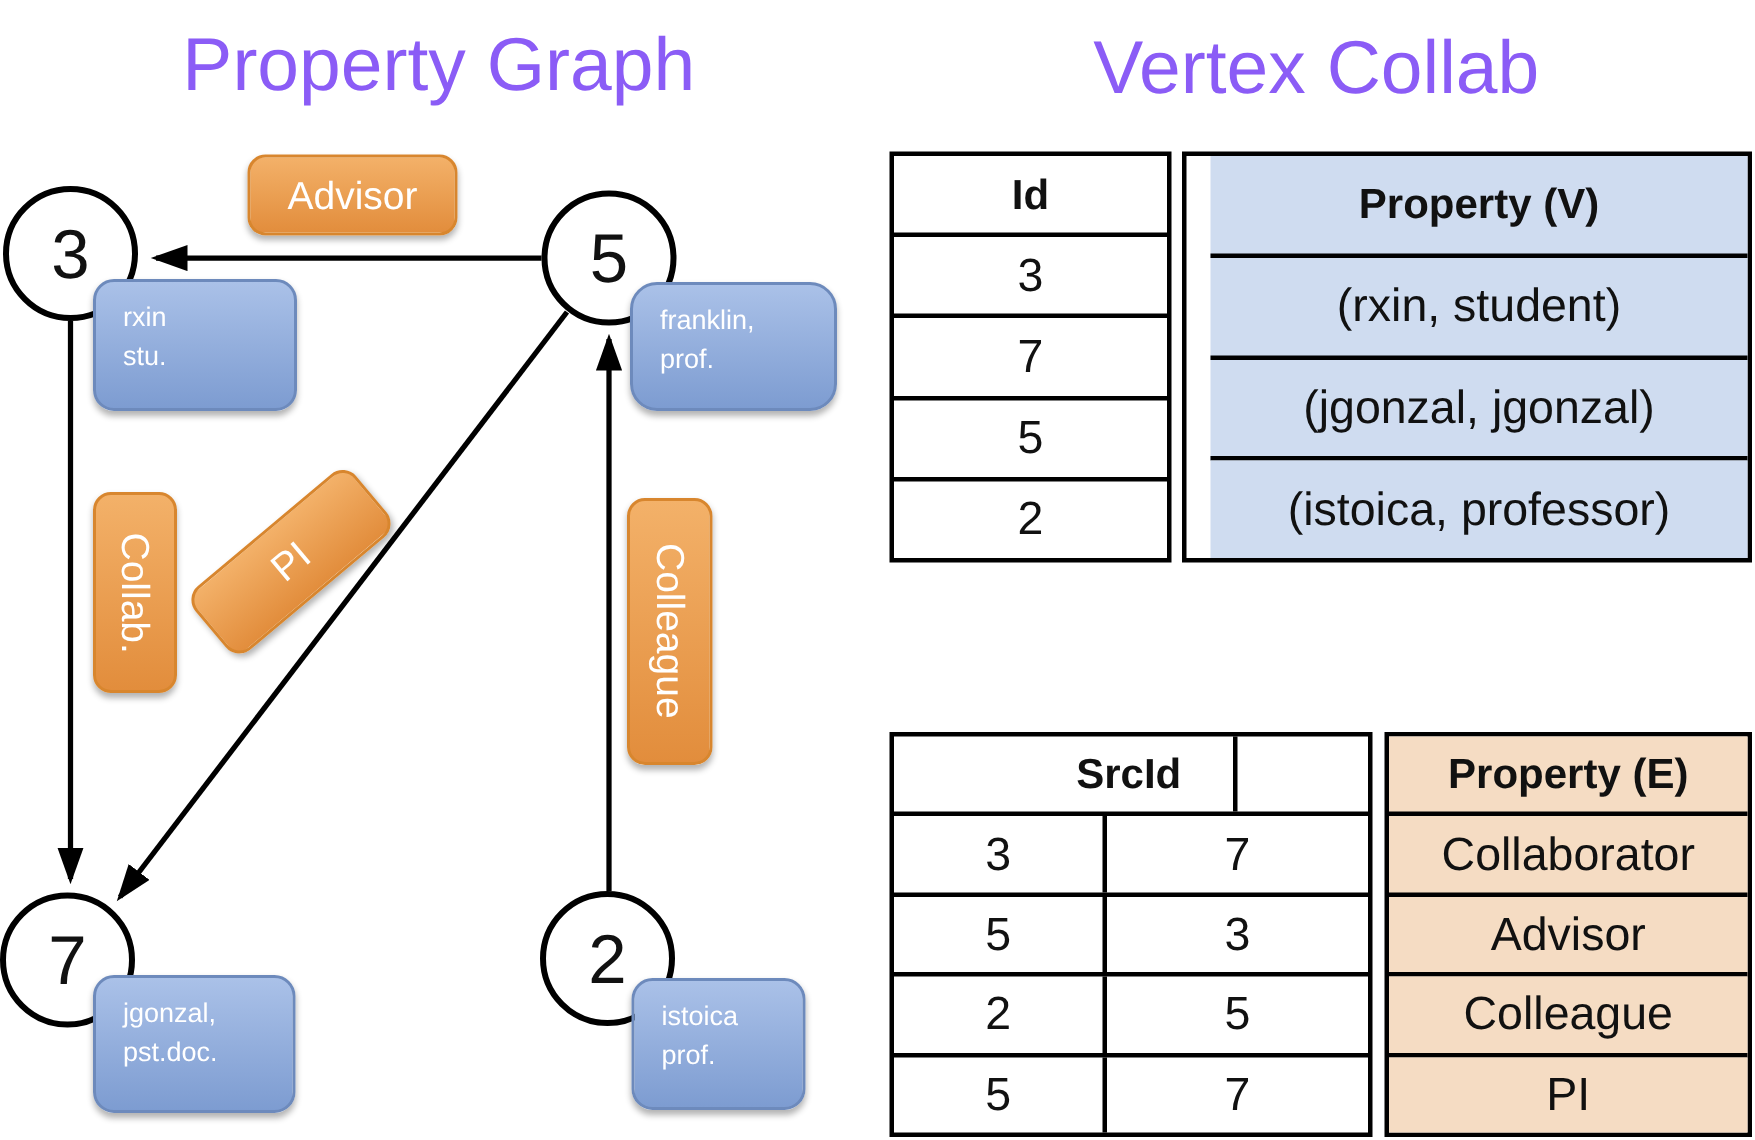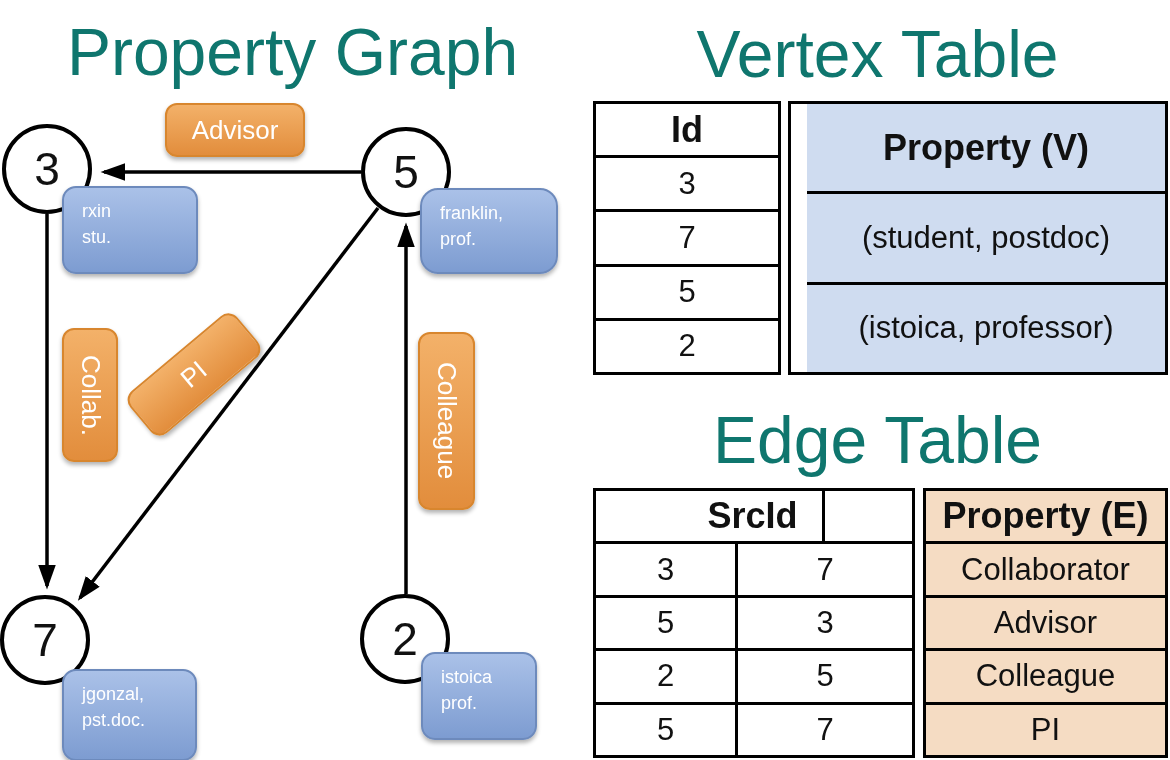--- a/index.html
+++ b/index.html
@@ -1,22 +1,22 @@
 <!DOCTYPE html>
 <html><head>
 <meta charset="utf-8">
 <style>
   html,body{margin:0;padding:0;background:#fff;}
   #stage{
     position:relative;width:1170px;height:760px;background:#ffffff;overflow:hidden;
     font-family:"Liberation Sans",sans-serif;color:#111;
   }
   .title{
-    position:absolute;text-align:center;font-size:66px;font-weight:400;
-    letter-spacing:0px;color:#0f766e;white-space:nowrap;
+    position:absolute;text-align:center;font-size:50px;font-weight:400;
+    letter-spacing:0px;color:#8b5cf6;white-space:nowrap;
   }
   #graph-title{left:0;top:14px;width:585px;}
   #vertex-title{left:585px;top:16px;width:585px;}
   #edge-title{left:585px;top:402px;width:585px;}
 
   
   .node{
     position:absolute;width:90px;height:90px;box-sizing:border-box;
     border:4px solid #000;border-radius:50%;background:#fff;
     display:flex;align-items:center;justify-content:center;
@@ -46,21 +46,21 @@
   
   .tbl{
     position:absolute;box-sizing:border-box;border:3px solid #000;
     display:flex;flex-direction:column;background:#fff;
   }
   .trow{
     flex:1;display:flex;align-items:center;justify-content:center;
     border-bottom:3px solid #000;font-size:31px;
   }
   .trow:last-child{border-bottom:none;}
-  .trow.hdr{font-weight:700;font-size:36px;}
+  .trow.hdr{font-weight:700;font-size:28px;}
   .cell2{flex:1;display:flex;align-items:center;justify-content:center;height:100%;}
   .cell2.src{flex:0 0 142px;border-right:3px solid #000;box-sizing:border-box;}
   .fill-blue .trow{background:#cfdcf0;}
   .fill-tan .trow{background:#f5dcc3;}
 </style>
 </head>
 <body>
 
 <div id="stage">
 
@@ -88,47 +88,47 @@
     <span>7</span>
   </div>
   <div class="node" style="left:360px;top:594px;">
     <span>2</span>
   </div>
 
   <div class="vbox" style="left:62px;top:186px;width:136px;height:88px;">rxin
 stu.</div>
   <div class="vbox" style="left:420px;top:188px;width:138px;height:86px;border-radius:18px;">franklin,
 prof.</div>
-  <div class="vbox" style="left:62px;top:650px;width:135px;height:92px;margin-top:19px;">jgonzal,
+  <div class="vbox" style="left:62px;top:650px;width:135px;height:92px;">jgonzal,
 pst.doc.</div>
   <div class="vbox" style="left:421px;top:652px;width:116px;height:88px;">istoica
 prof.</div>
 
   <div class="ebox" style="left:165px;top:103px;width:140px;height:54px;">Advisor</div>
   <div class="ebox vert" style="left:62px;top:328px;width:56px;height:134px;">Collab.</div>
   <div class="ebox" id="pi-label" style="left:124px;top:347px;width:140px;height:55px;">PI</div>
   <div class="ebox vert" style="left:418px;top:332px;width:57px;height:178px;">Colleague</div>
 
-  <div id="vertex-title" class="title">Vertex Table</div>
+  <div id="vertex-title" class="title">Vertex Collab</div>
 
   <div class="tbl" style="left:593px;top:101px;width:188px;height:274px;">
     <div class="trow hdr">Id</div>
     <div class="trow">3</div>
     <div class="trow">7</div>
     <div class="trow">5</div>
     <div class="trow">2</div>
   </div>
 
   <div class="tbl fill-blue" style="left:788px;top:101px;width:380px;height:274px;padding-left:16px;">
     <div class="trow hdr">Property (V)</div>
-    <div class="trow">(student, postdoc)</div>
+    <div class="trow">(rxin, student)</div>
+    <div class="trow">(jgonzal, jgonzal)</div>
     <div class="trow">(istoica, professor)</div>
   </div>
 
-  <div id="edge-title" class="title">Edge Table</div>
 
   <div class="tbl" style="left:593px;top:488px;width:322px;height:270px;">
     <div class="trow hdr">
       <div class="cell2 src">SrcId</div>
     </div>
     <div class="trow">
       <div class="cell2 src">3</div>
       <div class="cell2">7</div>
     </div>
     <div class="trow">

